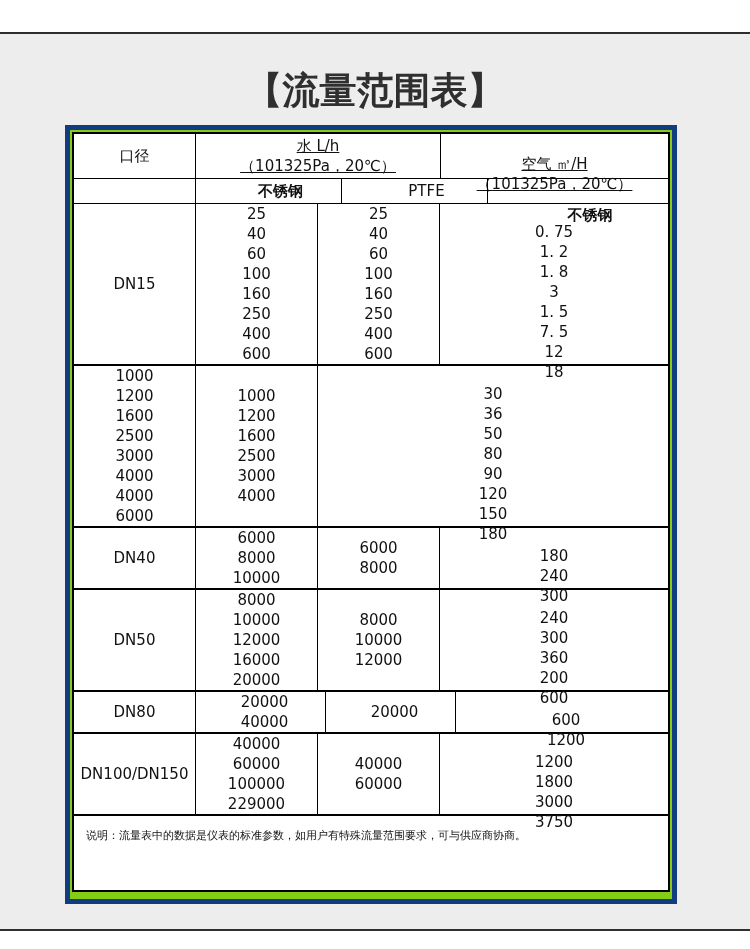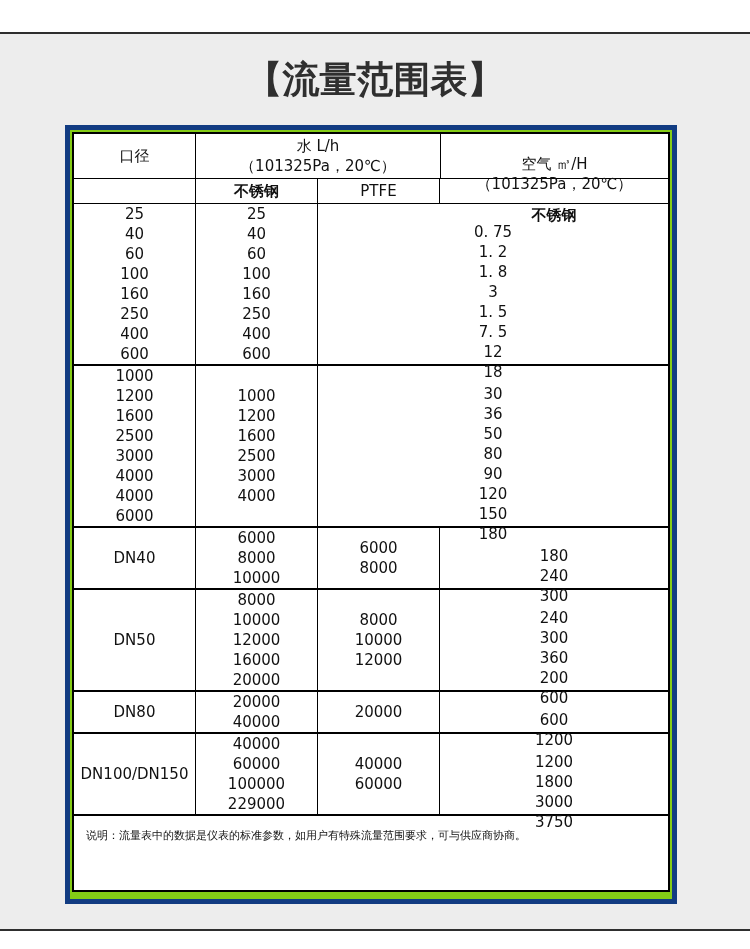--- a/index.html
+++ b/index.html
@@ -5,41 +5,41 @@
   html,body{margin:0;padding:0;}
   body{
     width:750px;height:949px;background:#ffffff;position:relative;
     font-family:"DejaVu Sans","Liberation Sans",sans-serif;color:#111;
     overflow:hidden;
   }
   .top-rule{position:absolute;top:32px;left:0;width:750px;height:2px;background:#2e2e2e;}
   .bottom-rule{position:absolute;top:929px;left:0;width:750px;height:2px;background:#2e2e2e;}
   .panel{position:absolute;top:34px;left:0;width:750px;height:895px;background:#ededed;}
   .title{
-    margin:0;padding-top:21px;text-align:center;
+    margin:0;padding-top:32px;text-align:center;
     font-size:37px;font-weight:bold;color:#2f2f2f;
   }
   .frame{
     position:absolute;left:65px;top:91px;width:612px;box-sizing:border-box;
     border:5px solid #123c82;background:#84cc16;
     padding:2px 2px 7px 2px;
   }
   .tbl{
     background:#ffffff;border:2px solid #000;
     font-size:15px;line-height:1;color:#111;
   }
   .row{display:flex;border-bottom:1px solid #000;}
   .sec{border-bottom:2px solid #000;}
   .cell{display:flex;flex-direction:column;justify-content:center;box-sizing:border-box;}
   .dia{width:122px;border-right:1px solid #000;align-items:center;text-align:center;}
   .vals{width:122px;border-right:1px solid #000;}
   .aircol{flex:1;border-right:none;margin-top:36px;}
   .hrow1{height:44px;}
-  .hrow2{height:24px;}
-  .grp{text-align:center;}
+  .hrow2{height:24px;gap:24px;}
+  .grp{text-align:center;text-decoration:underline;}
   .grp div{height:20px;line-height:20px;}
   .waterhead{width:245px;border-right:1px solid #000;}
   .sub{text-align:center;justify-content:center;}
   .bold{font-weight:bold;}
   .vline{height:20px;line-height:20px;text-align:center;}
   .note{
     height:74px;box-sizing:border-box;border-bottom:none;
     padding:8px 12px 0 12px;font-size:11px;line-height:24px;text-align:left;
     display:block;
   }
@@ -69,20 +69,21 @@
 
       <div class="row hrow2">
         <div class="cell dia"></div>
         <div class="cell vals sub bold">不锈钢</div>
         <div class="cell vals sub">PTFE</div>
         <div class="cell aircol sub bold">不锈钢</div>
       </div>
 
       <div id="sections">
           <div class="row sec" style="height: 160px;">
+            <div class="cell dia">DN15</div>
             <div class="cell vals">
               <div class="vline">25</div>
               <div class="vline">40</div>
               <div class="vline">60</div>
               <div class="vline">100</div>
               <div class="vline">160</div>
               <div class="vline">250</div>
               <div class="vline">400</div>
               <div class="vline">600</div>
             </div>
@@ -169,21 +170,21 @@
               <div class="vline">12000</div>
             </div>
             <div class="cell aircol">
               <div class="vline">240</div>
               <div class="vline">300</div>
               <div class="vline">360</div>
               <div class="vline">200</div>
               <div class="vline">600</div>
             </div>
           </div>
-          <div class="row sec" style="height: 40px;">
+          <div class="row sec" style="height: 40px; gap: 8px;">
             <div class="cell dia">DN80</div>
             <div class="cell vals">
               <div class="vline">20000</div>
               <div class="vline">40000</div>
             </div>
             <div class="cell vals">
               <div class="vline">20000</div>
             </div>
             <div class="cell aircol">
               <div class="vline">600</div>

